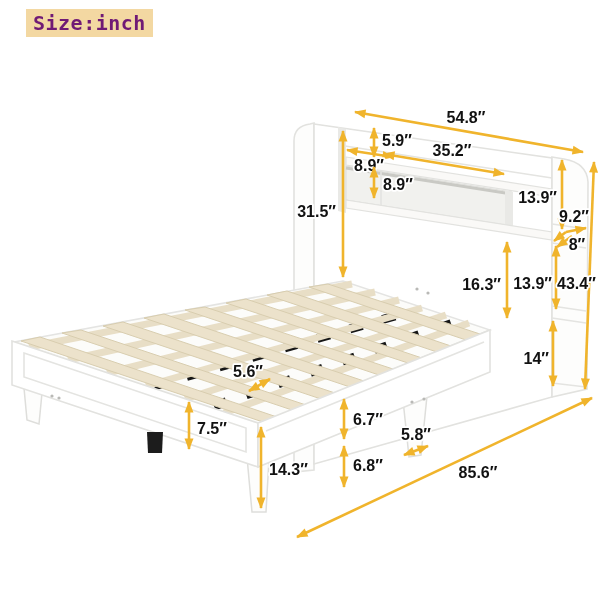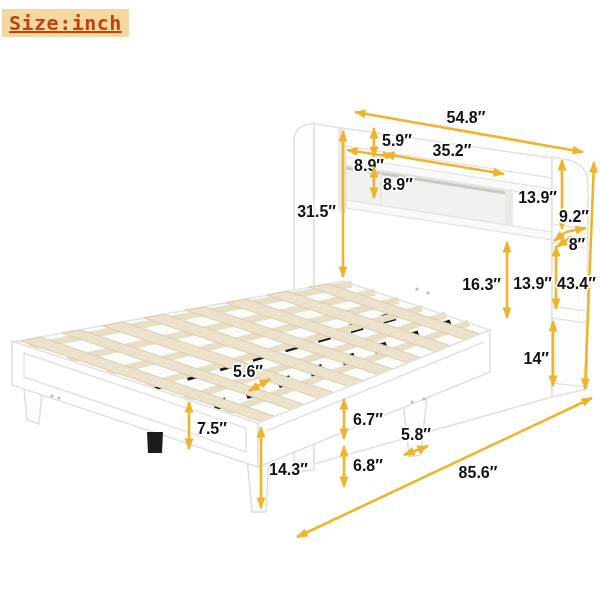--- a/index.html
+++ b/index.html
@@ -1,20 +1,20 @@
 <!DOCTYPE html>
 <html><head>
 <meta charset="utf-8">
 <style>
   html,body{margin:0;padding:0;background:#ffffff;}
   .stage{position:relative;width:600px;height:600px;background:#ffffff;overflow:hidden;
          font-family:"Liberation Sans",sans-serif;}
-  .size-badge{position:absolute;left:0;top:7px;background:#f3d8a2;color:#c2410c;
+  .size-badge{position:absolute;left:24px;top:7px;background:#f3d8a2;color:#701a75;
               font:700 20px "DejaVu Sans Mono",monospace;letter-spacing:.5px;
-              padding:2px 7px;border:2px solid #ffffff;box-shadow:0 0 0 1px #f3d8a2 inset;text-decoration:underline;}
+              padding:2px 7px;border:2px solid #ffffff;box-shadow:0 0 0 1px #f3d8a2 inset;}
   svg{position:absolute;left:0;top:0;}
   
   .panel{fill:#fdfdfc;stroke:#e2e2df;stroke-width:1.6;}
   .panel-bright{fill:#ffffff;stroke:#e2e2df;stroke-width:1.6;}
   .face-line{stroke:#e4e4e1;stroke-width:1.6;fill:none;}
   .shadow-line{stroke:#c9c9c4;stroke-width:3;fill:none;}
   .recess{fill:#f1f1ee;stroke:#dededa;stroke-width:1;}
   .return{fill:#e9e9e6;stroke:none;}
   .board{fill:#faf9f7;stroke:#e2e2df;stroke-width:1.2;}
   .deck{fill:#fcfcfa;stroke:#e4e4e2;stroke-width:1.5;}

